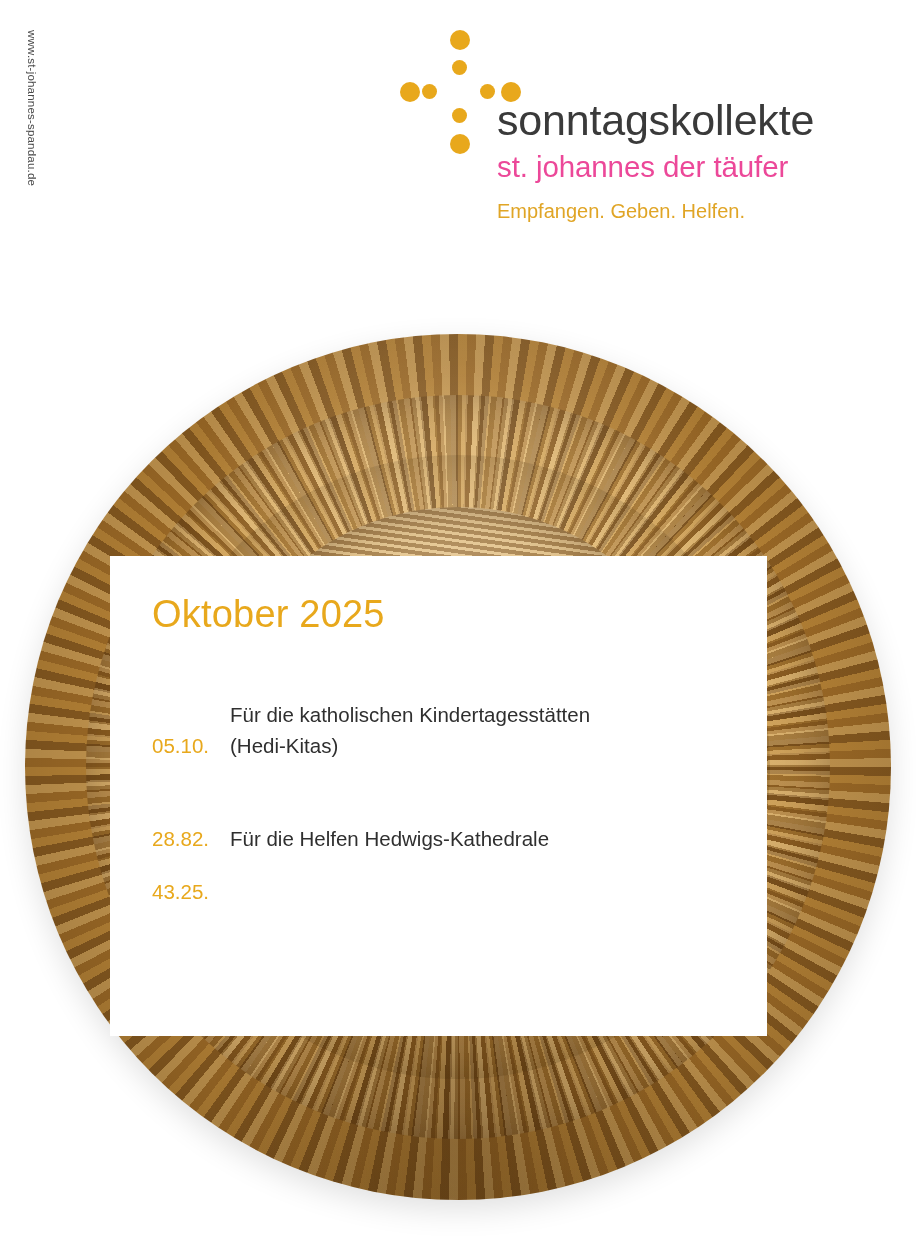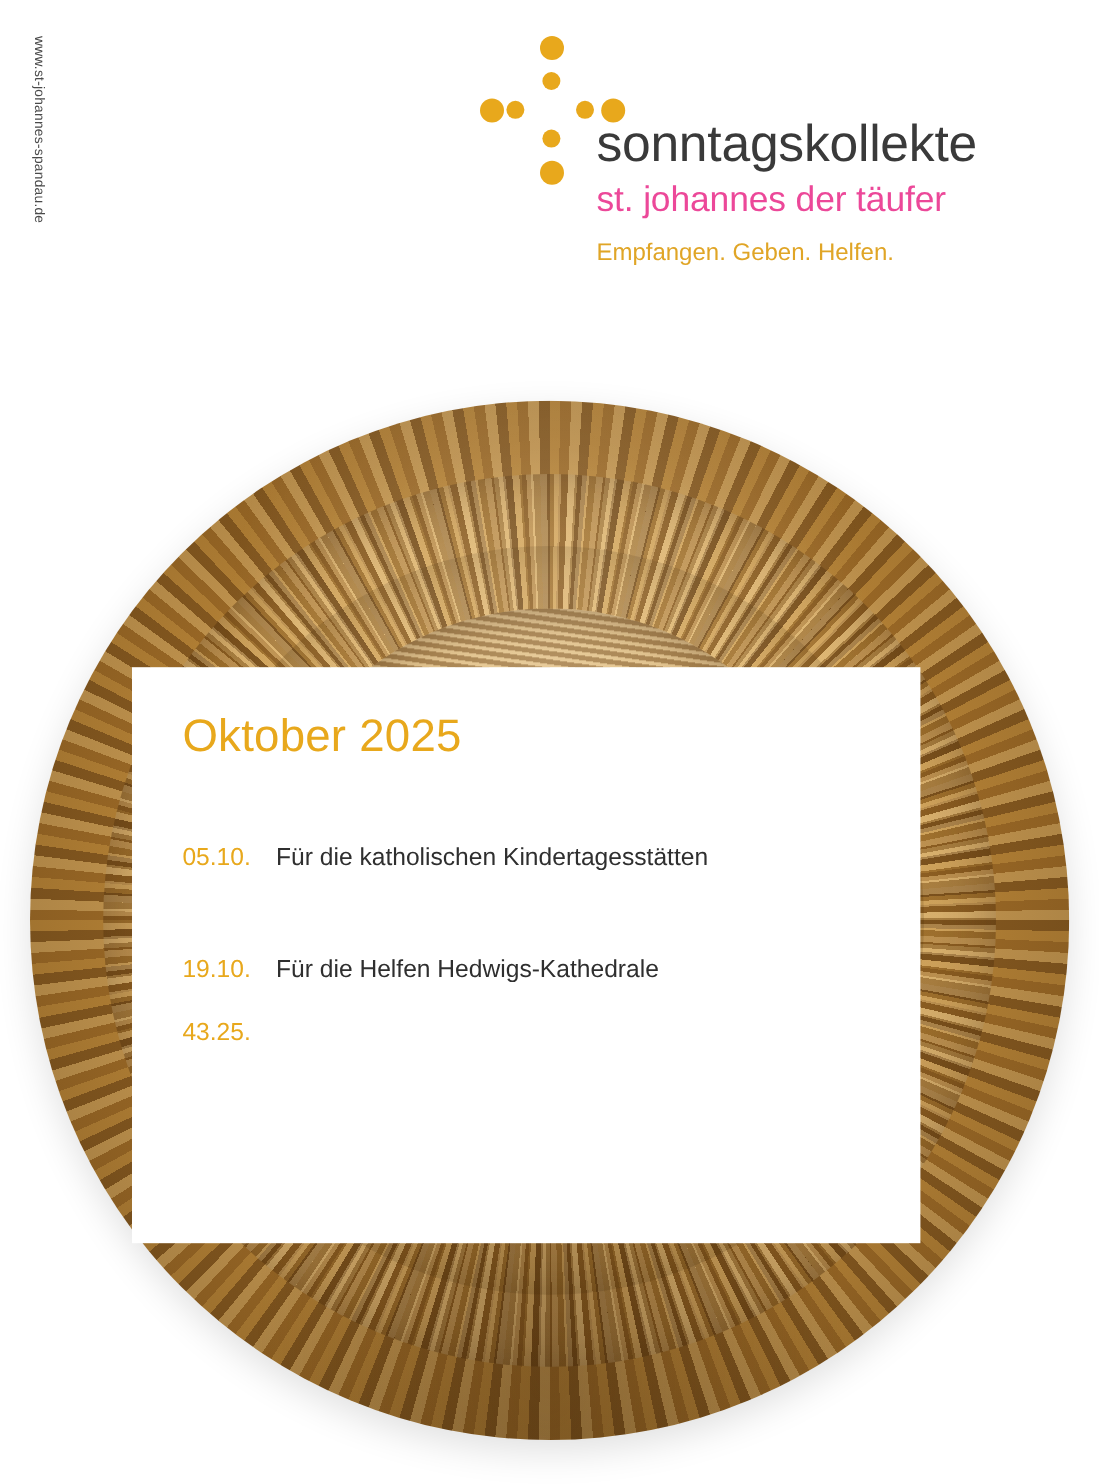--- a/index.html
+++ b/index.html
@@ -245,26 +245,27 @@
 
   <div class="card">
     <div class="card-title">Oktober 2025</div>
 
     <div class="entries">
 
       <div class="entry">
         <div class="entry-date">05.10.</div>
         <div class="entry-text">
           <span>Für die katholischen Kindertagesstätten</span>
+          <span class="cont">(Hedi-Kitas)</span>
         </div>
       </div>
 
 
       <div class="entry">
-        <div class="entry-date">19.10.</div>
+        <div class="entry-date">28.82.</div>
         <div class="entry-text">
           <span>Für die Helfen Hedwigs-Kathedrale</span>
         </div>
       </div>
 
       <div class="entry">
         <div class="entry-date">43.25.</div>
       </div>
 
     </div>

